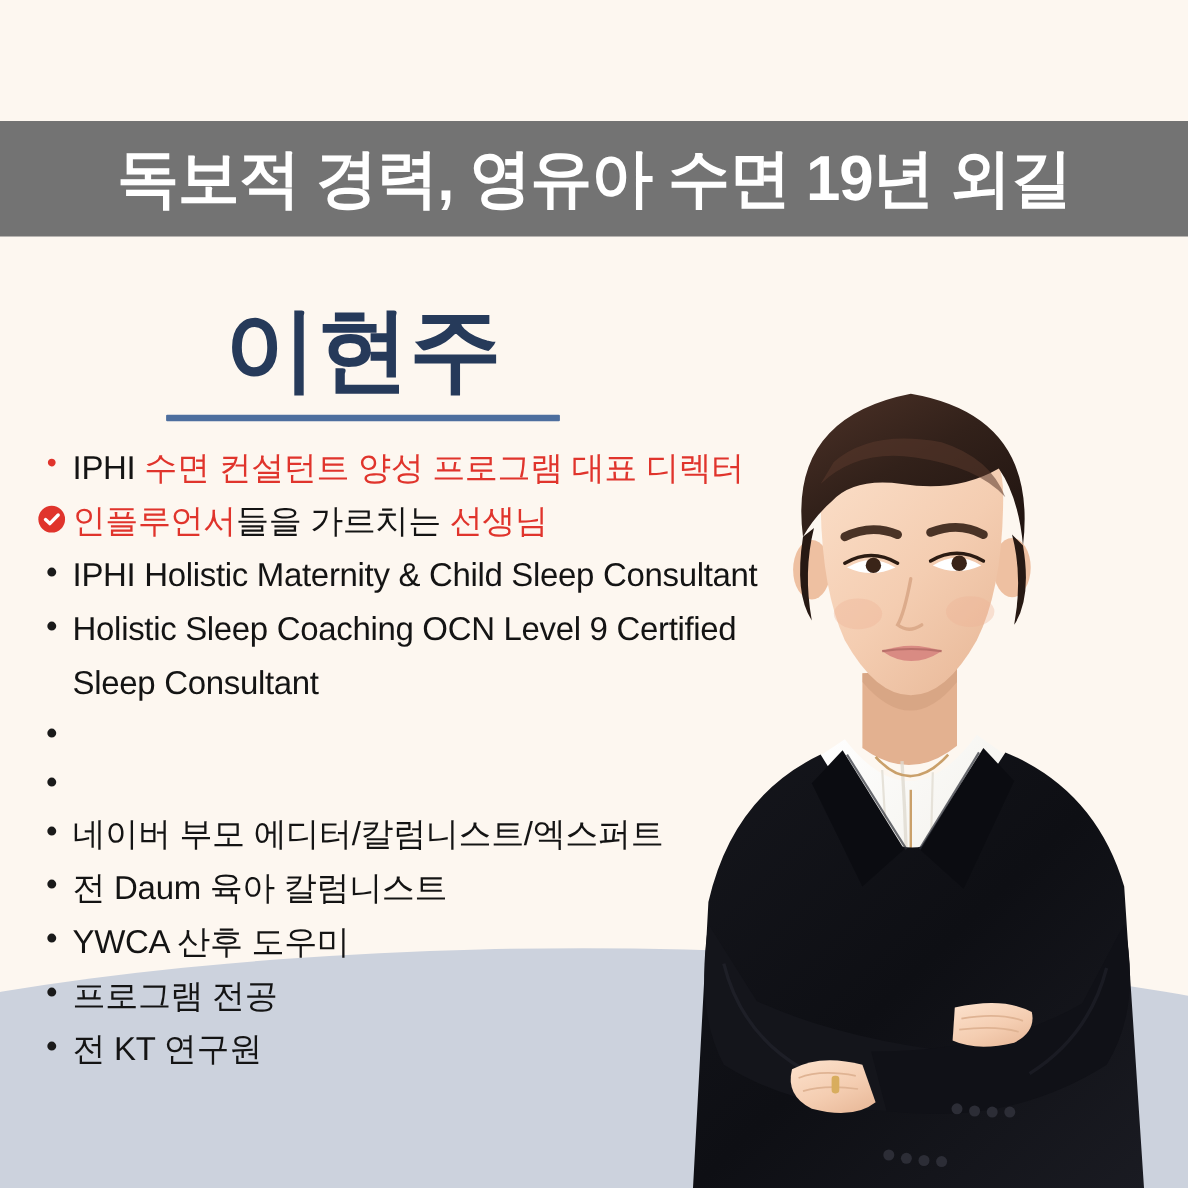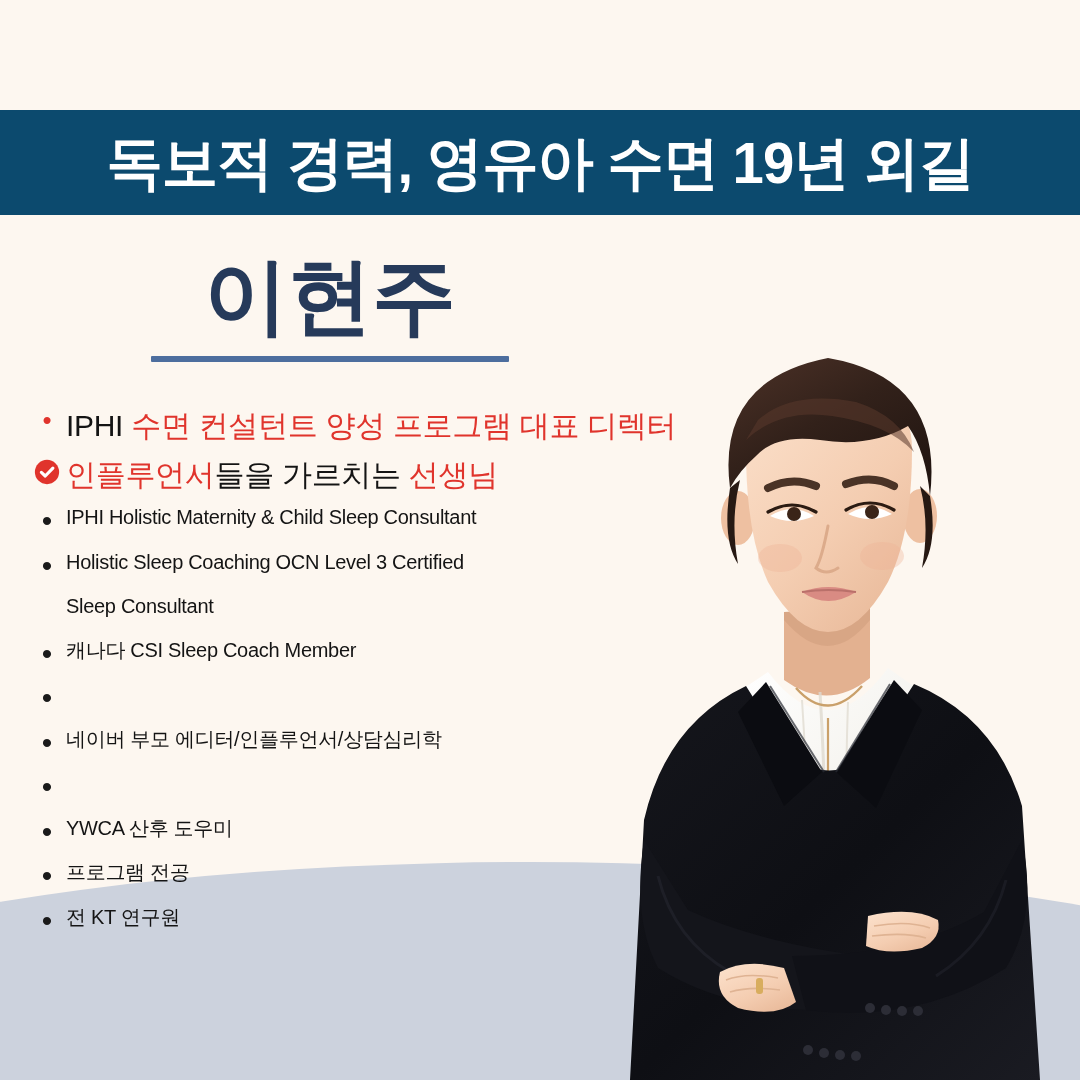--- a/index.html
+++ b/index.html
@@ -34,21 +34,21 @@
     z-index: 1;
   }
 
   
   .banner {
     position: absolute;
     left: 0;
     top: 110px;
     width: 1080px;
     height: 105px;
-    background: #0c4a6e;
+    background: #737373;
     z-index: 4;
     display: flex;
     align-items: center;
     justify-content: center;
   }
   .banner-title {
     color: #ffffff;
     font-size: 58px;
     font-weight: bold;
     letter-spacing: -1px;
@@ -65,20 +65,21 @@
     width: 660px;
     z-index: 5;
     text-align: center;
   }
   .name-text {
     color: #263a5a;
     font-size: 84px;
     font-weight: bold;
     line-height: 1.05;
     letter-spacing: 0px;
+    margin-top: 21px;
   }
   .name-rule {
     width: 358px;
     height: 6px;
     background: #4d6e9e;
     margin: 16px auto 0 auto;
     border-radius: 1px;
   }
 
   
@@ -120,21 +121,21 @@
     width: 26px;
     height: 34px;
     display: flex;
     align-items: center;
     justify-content: center;
     margin-right: 0px;
   }
   .check-icon svg { display: block; }
 
   .cred-text {
-    font-size: 20px;
+    font-size: 30px;
     color: #141414;
     letter-spacing: -0.3px;
     padding-left: 6px;
   }
   .cred-text.lead { font-size: 30px; }
   .red { color: #e0342c; }
   .dark { color: #141414; }
 
   
   .portrait {
@@ -281,39 +282,39 @@
           </svg>
         </span>
         <span class="cred-text lead"><span class="red">인플루언서</span><span class="dark">들을 가르치는 </span><span class="red">선생님</span></span>
       </div>
       <div class="cred-item">
         <span class="bullet-dot">•</span>
         <span class="cred-text"><span class="dark">IPHI Holistic Maternity &amp; Child Sleep Consultant</span></span>
       </div>
       <div class="cred-item">
         <span class="bullet-dot">•</span>
-        <span class="cred-text"><span class="dark">Holistic Sleep Coaching OCN Level 3 Certified</span></span>
+        <span class="cred-text"><span class="dark">Holistic Sleep Coaching OCN Level 9 Certified</span></span>
       </div>
       <div class="cred-item wrap-line">
         <span class="bullet-dot spacer">•</span>
         <span class="cred-text"><span class="dark">Sleep Consultant</span></span>
       </div>
       <div class="cred-item">
         <span class="bullet-dot">•</span>
-        <span class="cred-text"><span class="dark">캐나다 CSI Sleep Coach Member</span></span>
-      </div>
-      <div class="cred-item">
-        <span class="bullet-dot">•</span>
-      </div>
-      <div class="cred-item">
-        <span class="bullet-dot">•</span>
-        <span class="cred-text"><span class="dark">네이버 부모 에디터/인플루언서/상담심리학</span></span>
-      </div>
-      <div class="cred-item">
-        <span class="bullet-dot">•</span>
+      </div>
+      <div class="cred-item">
+        <span class="bullet-dot">•</span>
+      </div>
+      <div class="cred-item">
+        <span class="bullet-dot">•</span>
+        <span class="cred-text"><span class="dark">네이버 부모 에디터/칼럼니스트/엑스퍼트</span></span>
+      </div>
+      <div class="cred-item">
+        <span class="bullet-dot">•</span>
+        <span class="cred-text"><span class="dark">전 Daum 육아 칼럼니스트</span></span>
       </div>
       <div class="cred-item">
         <span class="bullet-dot">•</span>
         <span class="cred-text"><span class="dark">YWCA 산후 도우미</span></span>
       </div>
       <div class="cred-item">
         <span class="bullet-dot">•</span>
         <span class="cred-text"><span class="dark">프로그램 전공</span></span>
       </div>
       <div class="cred-item">

